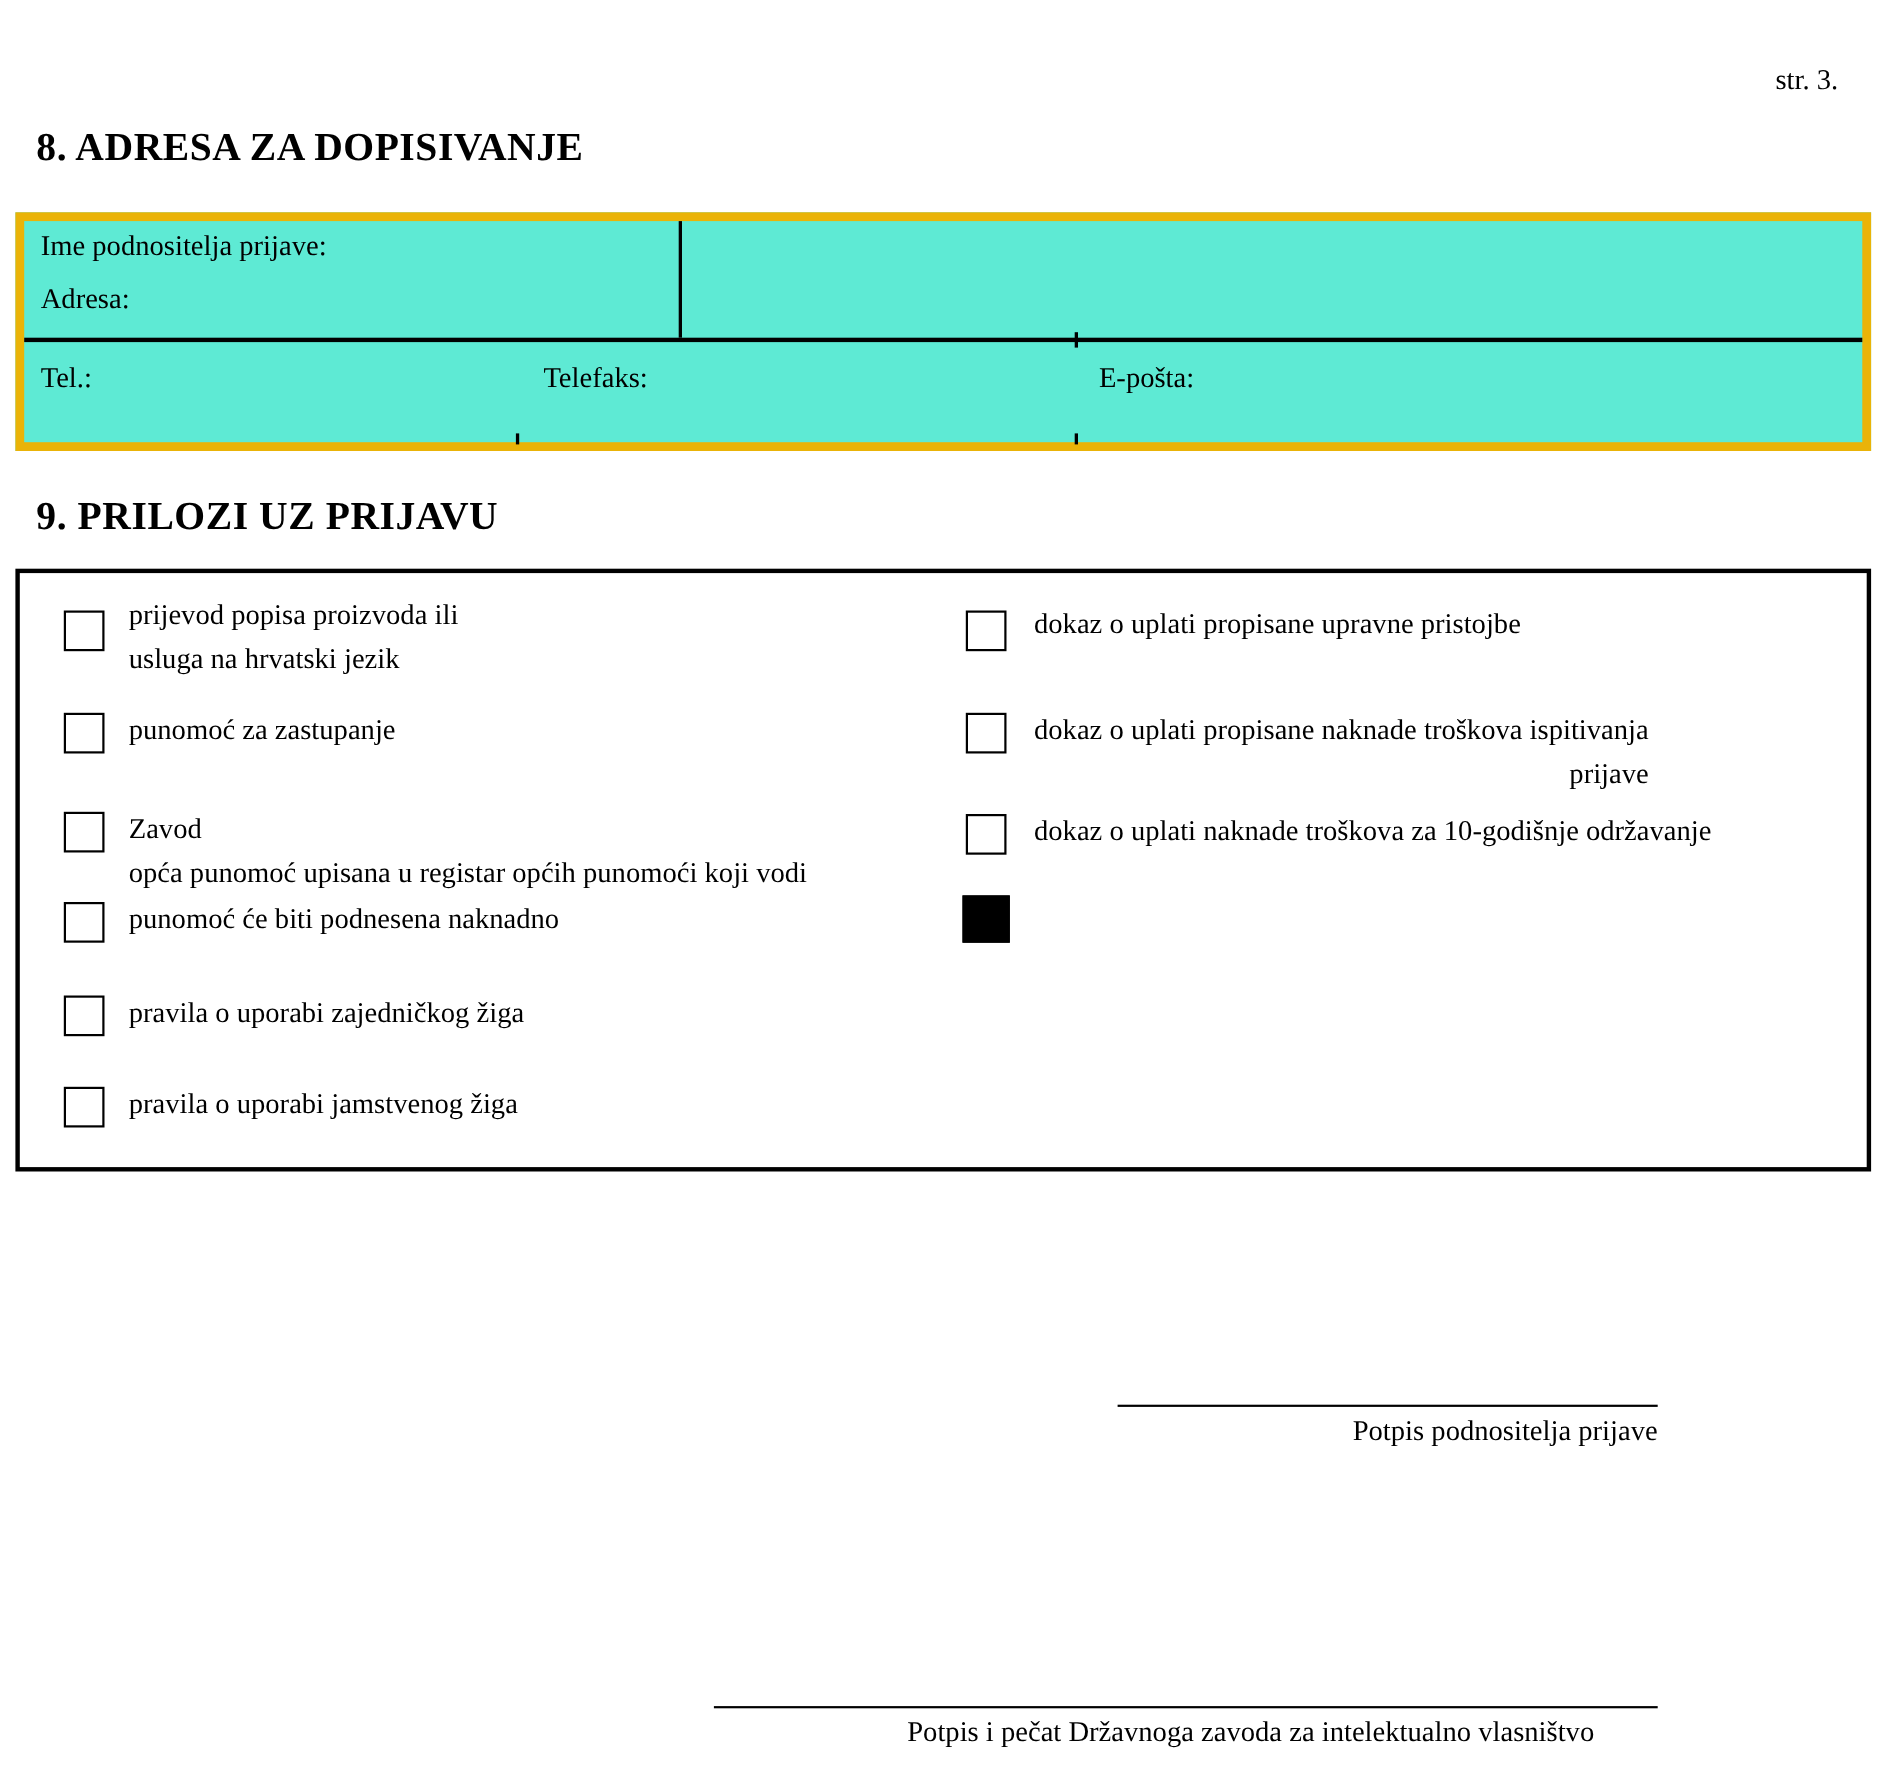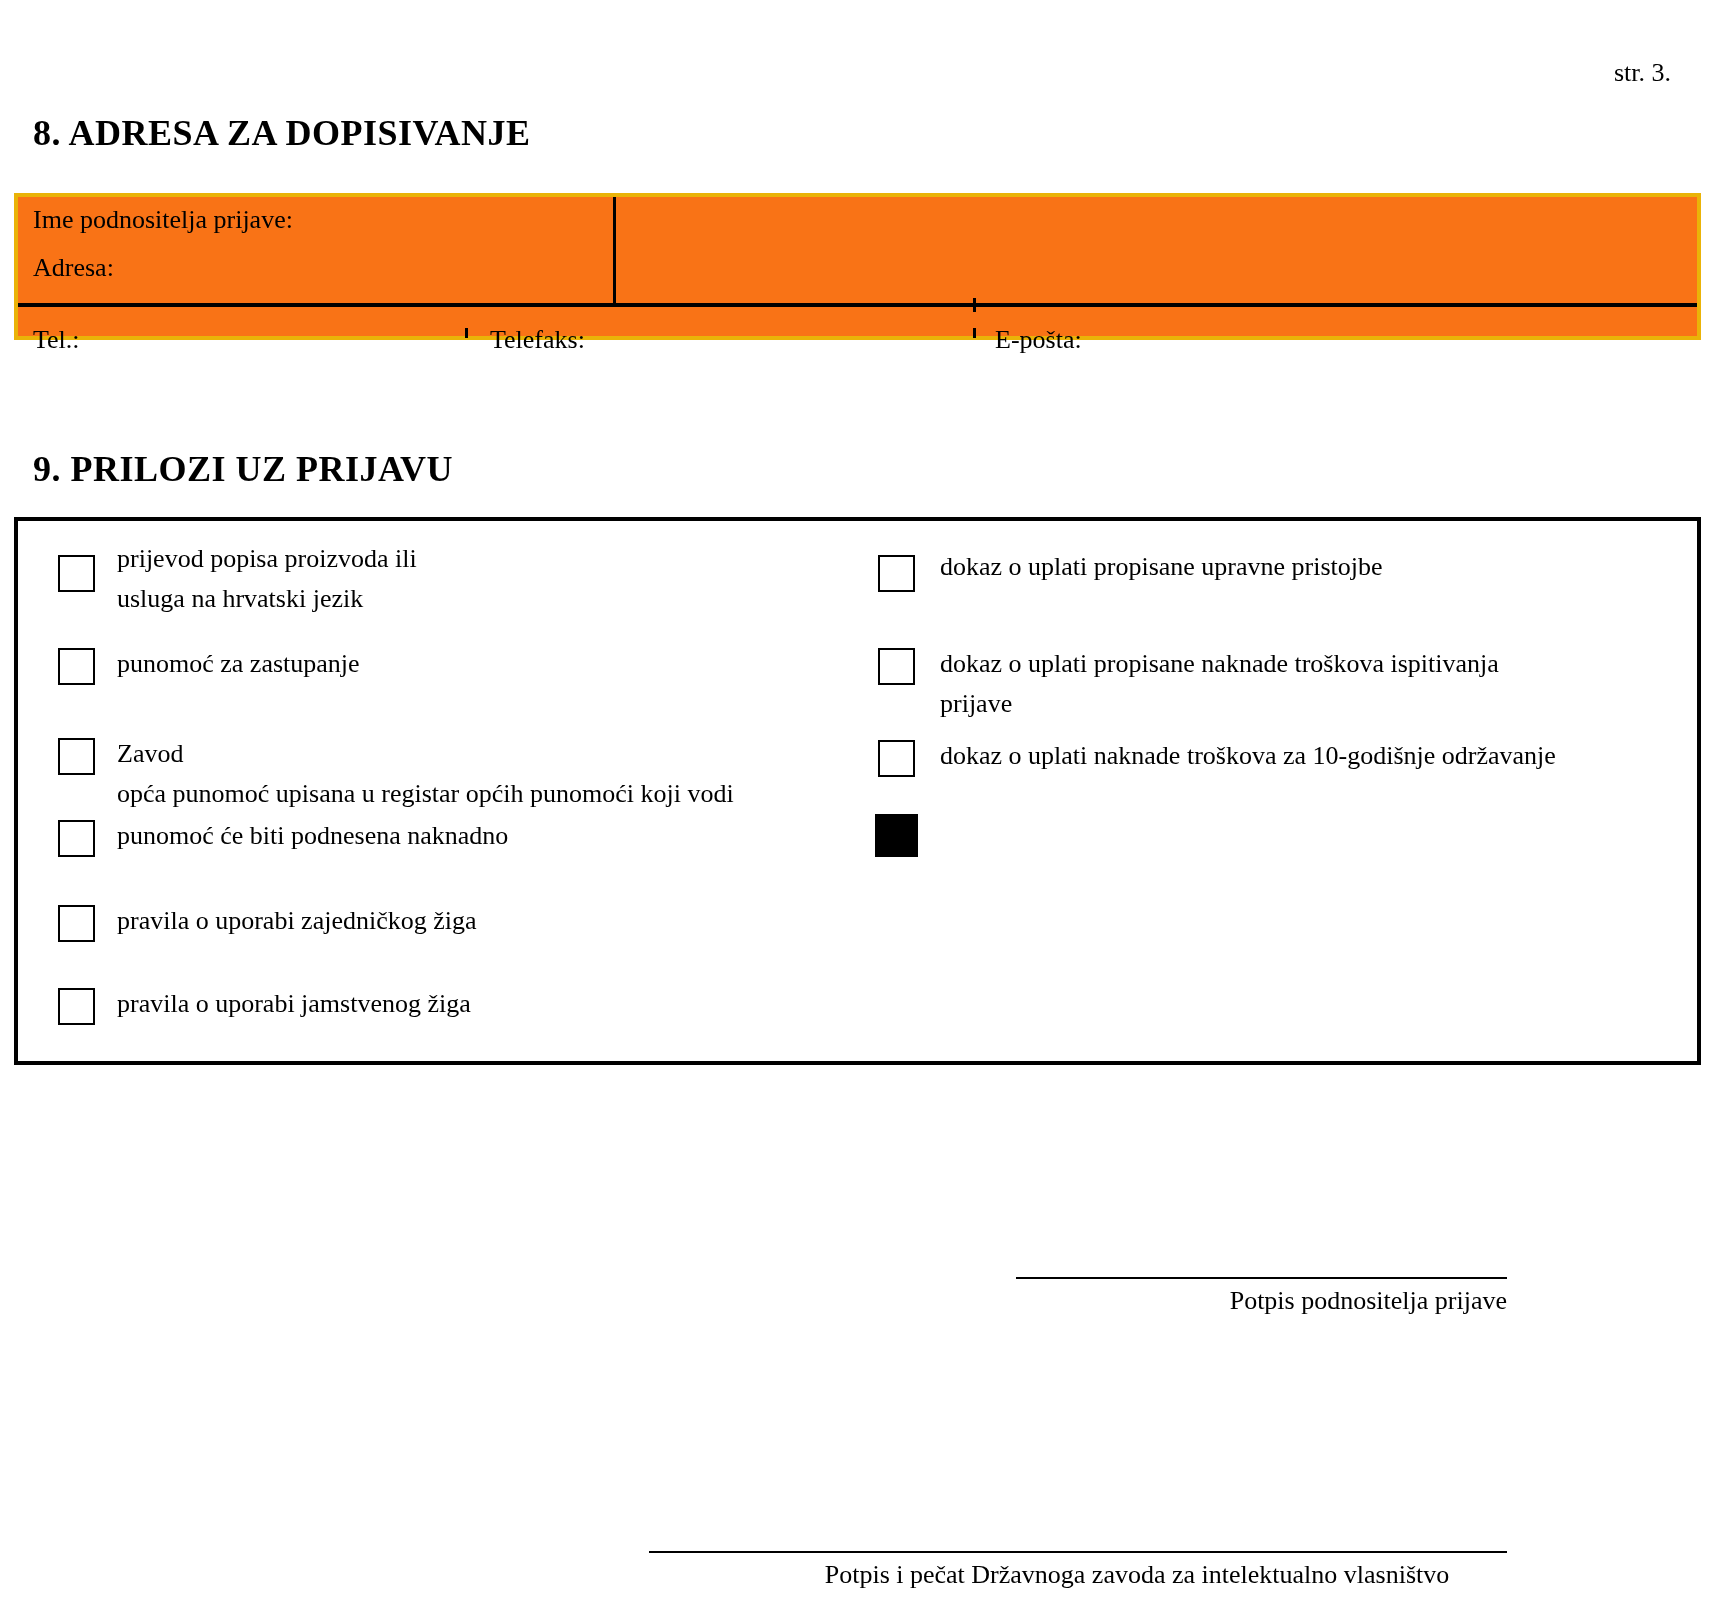--- a/index.html
+++ b/index.html
@@ -8,21 +8,21 @@
     position:relative; width:1715px; height:1618px;
     background:#ffffff; color:#000;
     font-family:"Liberation Serif","DejaVu Serif",serif;
     font-size:26px; overflow:hidden;
   }
   .abs { position:absolute; }
   .pagenum { font-size:26px; }
   .sec-title { font-weight:bold; font-size:36px; letter-spacing:0.5px; white-space:nowrap; }
 
   
-  .t8 { position:absolute; left:14px; top:193px; width:1687px; height:147px; border:4px solid #eab308; background:#f97316; }
+  .t8 { position:absolute; left:14px; top:193px; width:1687px; height:217px; border:8px solid #eab308; background:#5eead4; }
   .t8 .vdiv { position:absolute; left:595px; top:0; width:3px; height:106px; background:#000; }
   .t8 .hdiv { position:absolute; left:0; top:106px; width:100%; height:4px; background:#000; }
   .t8 .lbl { position:absolute; white-space:nowrap; }
   .t8 .tick { position:absolute; width:3px; height:10px; background:#000; bottom:-2px; }
   .t8 .tick-mid { position:absolute; width:3px; height:14px; background:#000; top:101px; }
   .fill-area { position:absolute; }
 
   
   .b9 { position:absolute; left:14px; top:517px; width:1687px; height:548px; border:4px solid #000; background:#fff; }
   .cb { position:absolute; width:37px; height:37px; border:2px solid #000; background:#fff; }
@@ -101,21 +101,21 @@
     <div class="item-label" style="left:99px; top:463px;">
       <div>pravila o uporabi jamstvenog žiga</div>
     </div>
 
     <div class="cb" style="left:860px; top:34px;"></div>
     <div class="item-label" style="left:922px; top:26px;">
       <div>dokaz o uplati propisane upravne pristojbe</div>
     </div>
 
     <div class="cb" style="left:860px; top:127px;"></div>
-    <div class="item-label" style="left:922px; top:123px;">
+    <div class="item-label" style="left:922px; top:123px;text-align:right;">
       <div>dokaz o uplati propisane naknade troškova ispitivanja</div>
       <div>prijave</div>
     </div>
 
     <div class="cb" style="left:860px; top:219px;"></div>
     <div class="item-label" style="left:922px; top:215px;">
       <div>dokaz o uplati naknade troškova za 10-godišnje održavanje</div>
     </div>
 
     <div class="cb filled" style="left:857px; top:293px;"></div>

